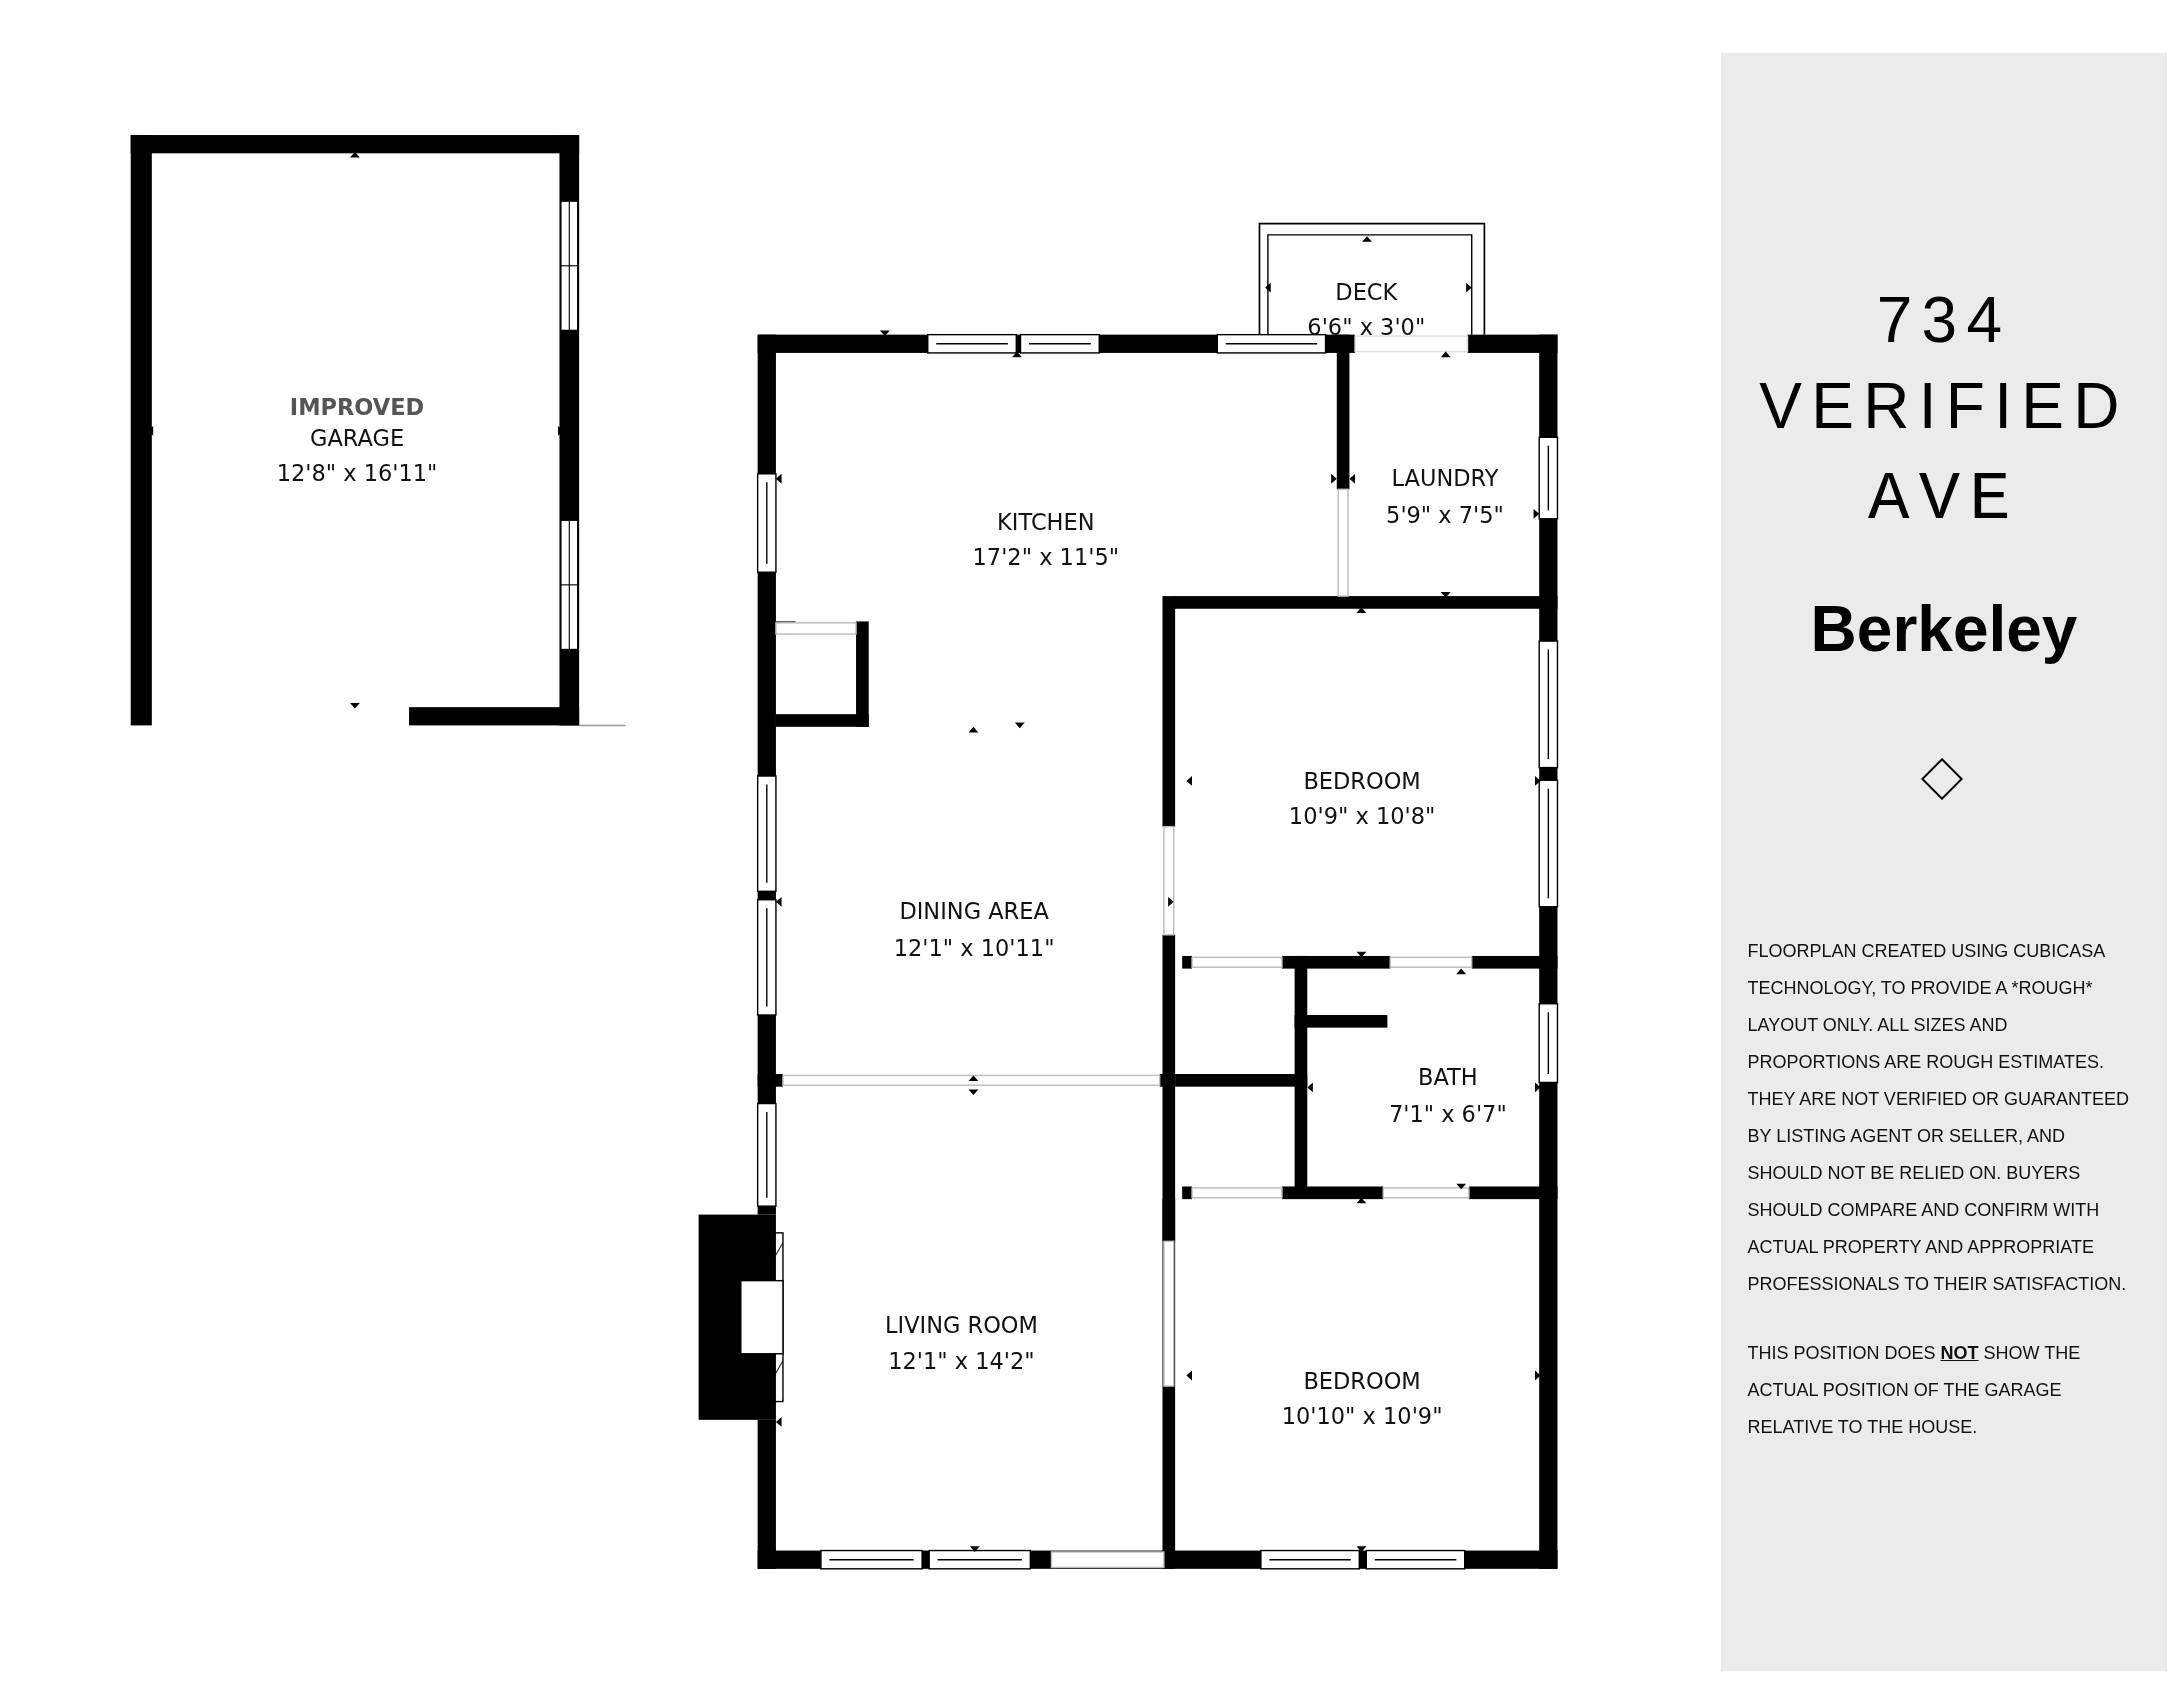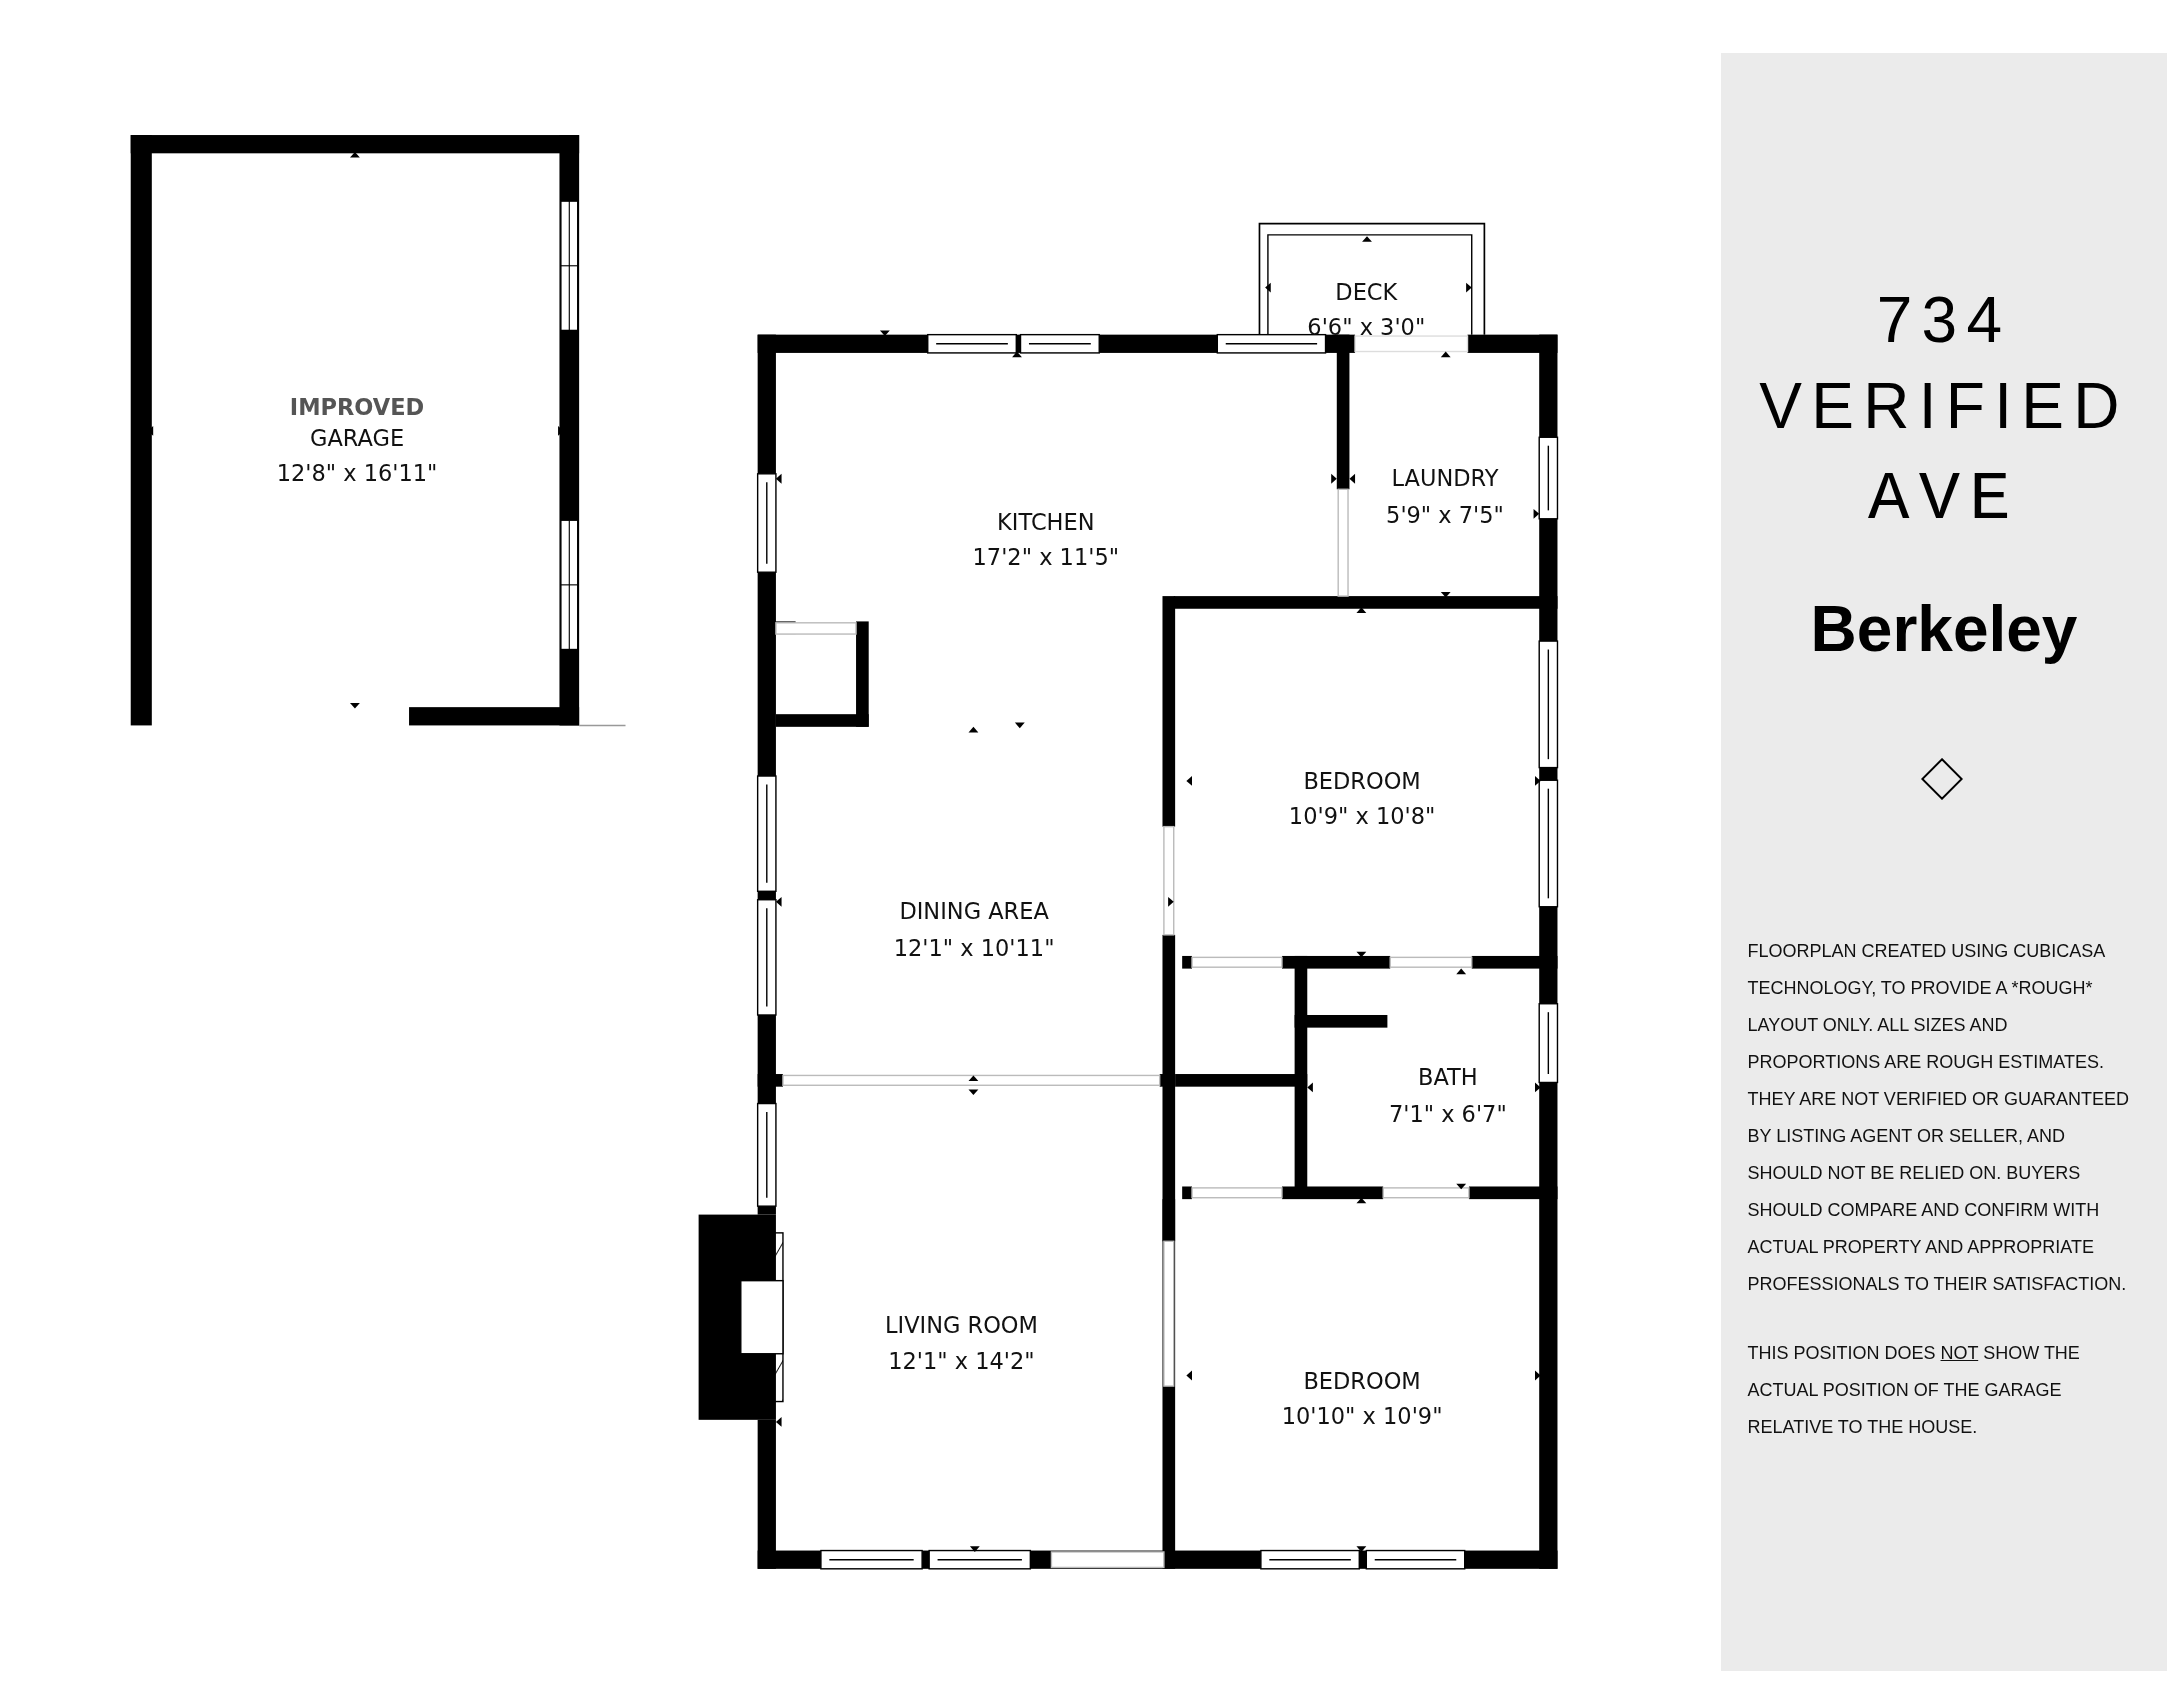--- a/index.html
+++ b/index.html
@@ -10,21 +10,21 @@
   .garage-bold{font-weight:bold;fill:#555;}
   .panel{position:absolute;left:1721px;top:35px;width:446px;height:1618px;background:#ebebeb;margin-top:18px;}
   .addr{position:absolute;left:0;width:100%;text-align:center;color:#000;font-family:"Liberation Sans",sans-serif;}
   .addr-l1{top:230px;font-size:64px;letter-spacing:9.3px;}
   .addr-l2{top:316px;font-size:64px;letter-spacing:9.3px;}
   .addr-l3{top:408px;font-size:69px;letter-spacing:9.3px;font-family:Liberation Mono, monospace;}
   .city{top:539px;font-size:64px;font-weight:bold;font-family:"Liberation Sans",sans-serif;}
   .diamond{position:absolute;left:200px;top:705px;width:42px;height:42px;}
   .disclaimer{position:absolute;left:26.5px;right:26.5px;top:880px;text-align:left;font-family:"Liberation Sans",sans-serif;font-size:18px;line-height:37px;color:#111;}
   .disclaimer p{margin:0 0 32px 0;}
-  .u{text-decoration:underline;}
+  .u{text-decoration:underline;font-weight:bold;}
 </style>
 </head>
 <body>
 
 <svg id="plan" viewBox="0 0 1553 1200" xmlns="http://www.w3.org/2000/svg">
   <defs>
     <pattern id="hatch" patternUnits="userSpaceOnUse" width="14" height="14" patternTransform="rotate(30)">
       <line x1="0" y1="0" x2="0" y2="14" stroke="#000" stroke-width="1.3"></line>
     </pattern>
   </defs>

